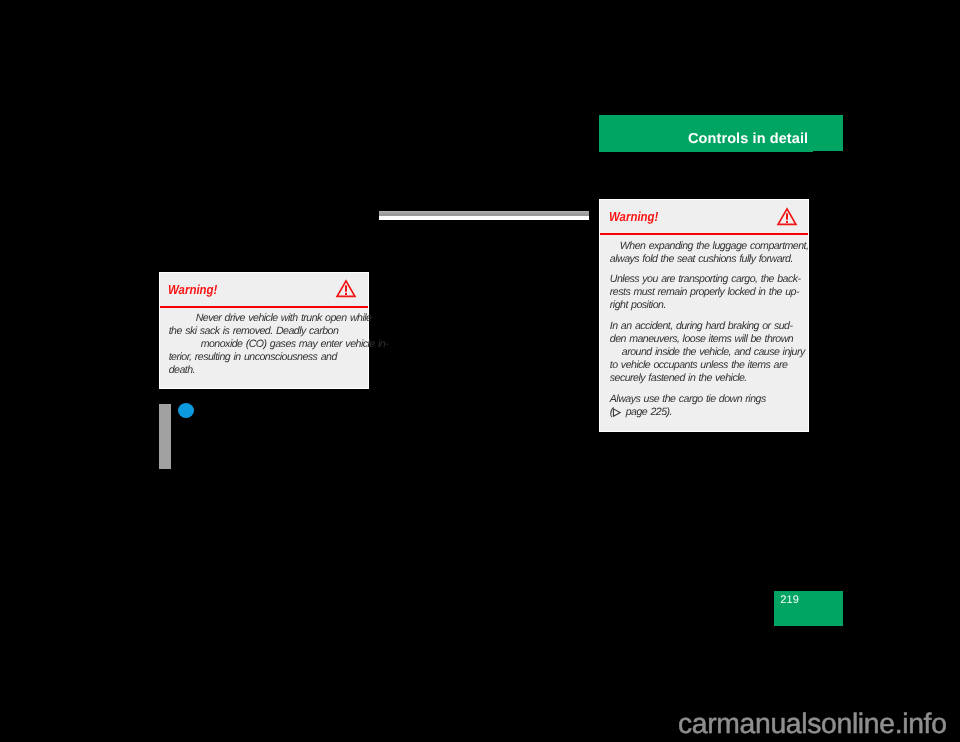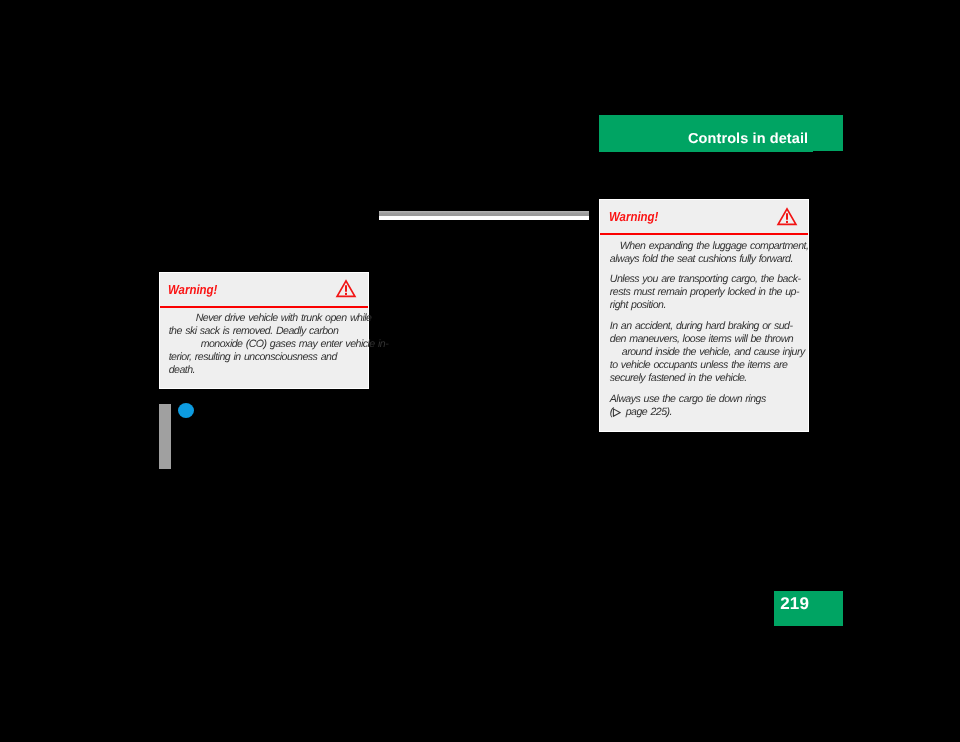--- a/index.html
+++ b/index.html
@@ -25,21 +25,21 @@
   .warnbox .head{position:relative;border-bottom:2px solid #fb0000;}
   .warnbox .head .t{position:absolute;color:#fa1414;font-weight:bold;font-size:13.1px;
       white-space:nowrap;transform:scaleX(0.875);transform-origin:left top;}
   .warnbox .head .ico{position:absolute;}
   .warnbox .body{position:absolute;font-size:10.6px;letter-spacing:-0.52px;word-spacing:0.85px;color:#333333;}
   .warnbox .body .ln{white-space:nowrap;}
   .triglyph{position:absolute;left:1.9px;top:1.5px;}
 
   
   .pagenum{position:absolute;left:774px;top:591px;width:69px;height:35px;background:#00a463;}
-  .pagenum span{position:absolute;left:6.3px;top:3px;color:#ffffff;font-weight:bold;font-size:17px;
+  .pagenum span{position:absolute;left:6.3px;top:3px;color:#ffffff;font-weight:normal;font-size:11px;
       letter-spacing:0.1px;}
 
   
   .bluedot{position:absolute;left:178px;top:403px;width:16px;height:15px;border-radius:50%;background:#0d9be0;}
   .graybar{position:absolute;left:159px;top:404px;width:12px;height:65px;background:#a0a0a0;}
 
   
   .wm{position:absolute;left:678px;top:706.7px;color:#8f8f8f;font-size:28.3px;
       font-family:"Liberation Sans",sans-serif;letter-spacing:-0.32px;white-space:nowrap;-webkit-text-stroke:0.5px #8f8f8f;}
 </style>
@@ -110,13 +110,14 @@
     </div>
   </div>
 
   <div class="graybar"></div>
   <div class="bluedot"></div>
 
   <div class="pagenum">
     <span>219</span>
   </div>
 
+  <div class="wm">carmanualsonline.info</div>
 </div>
 
 </body></html>

